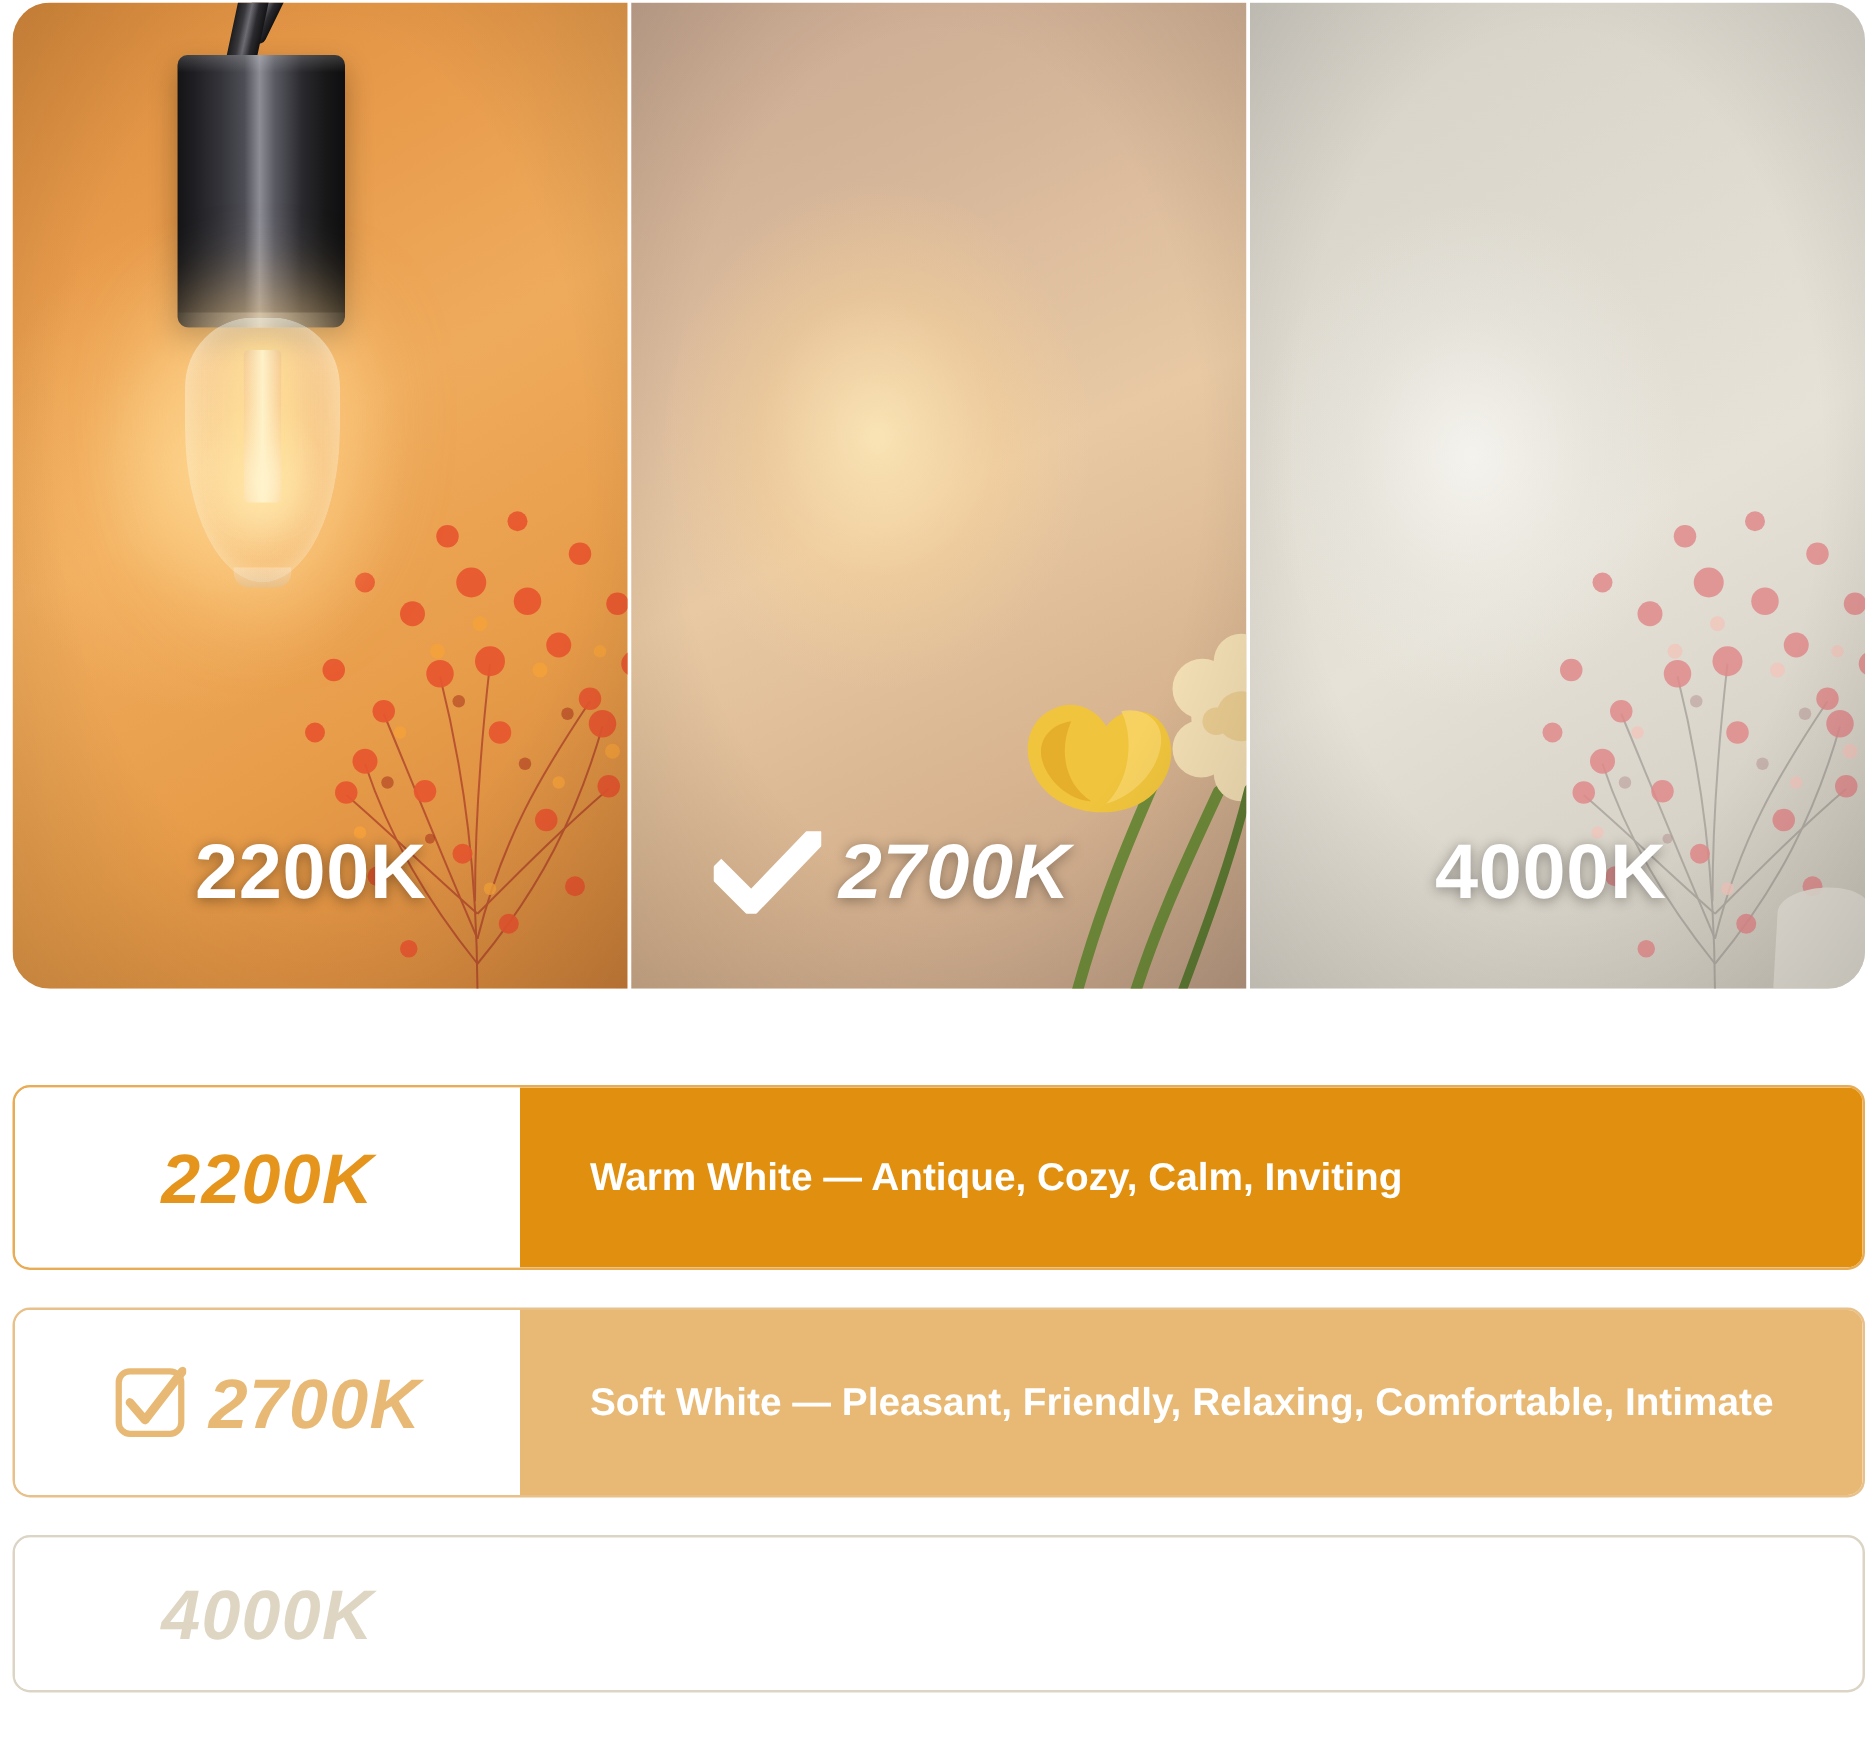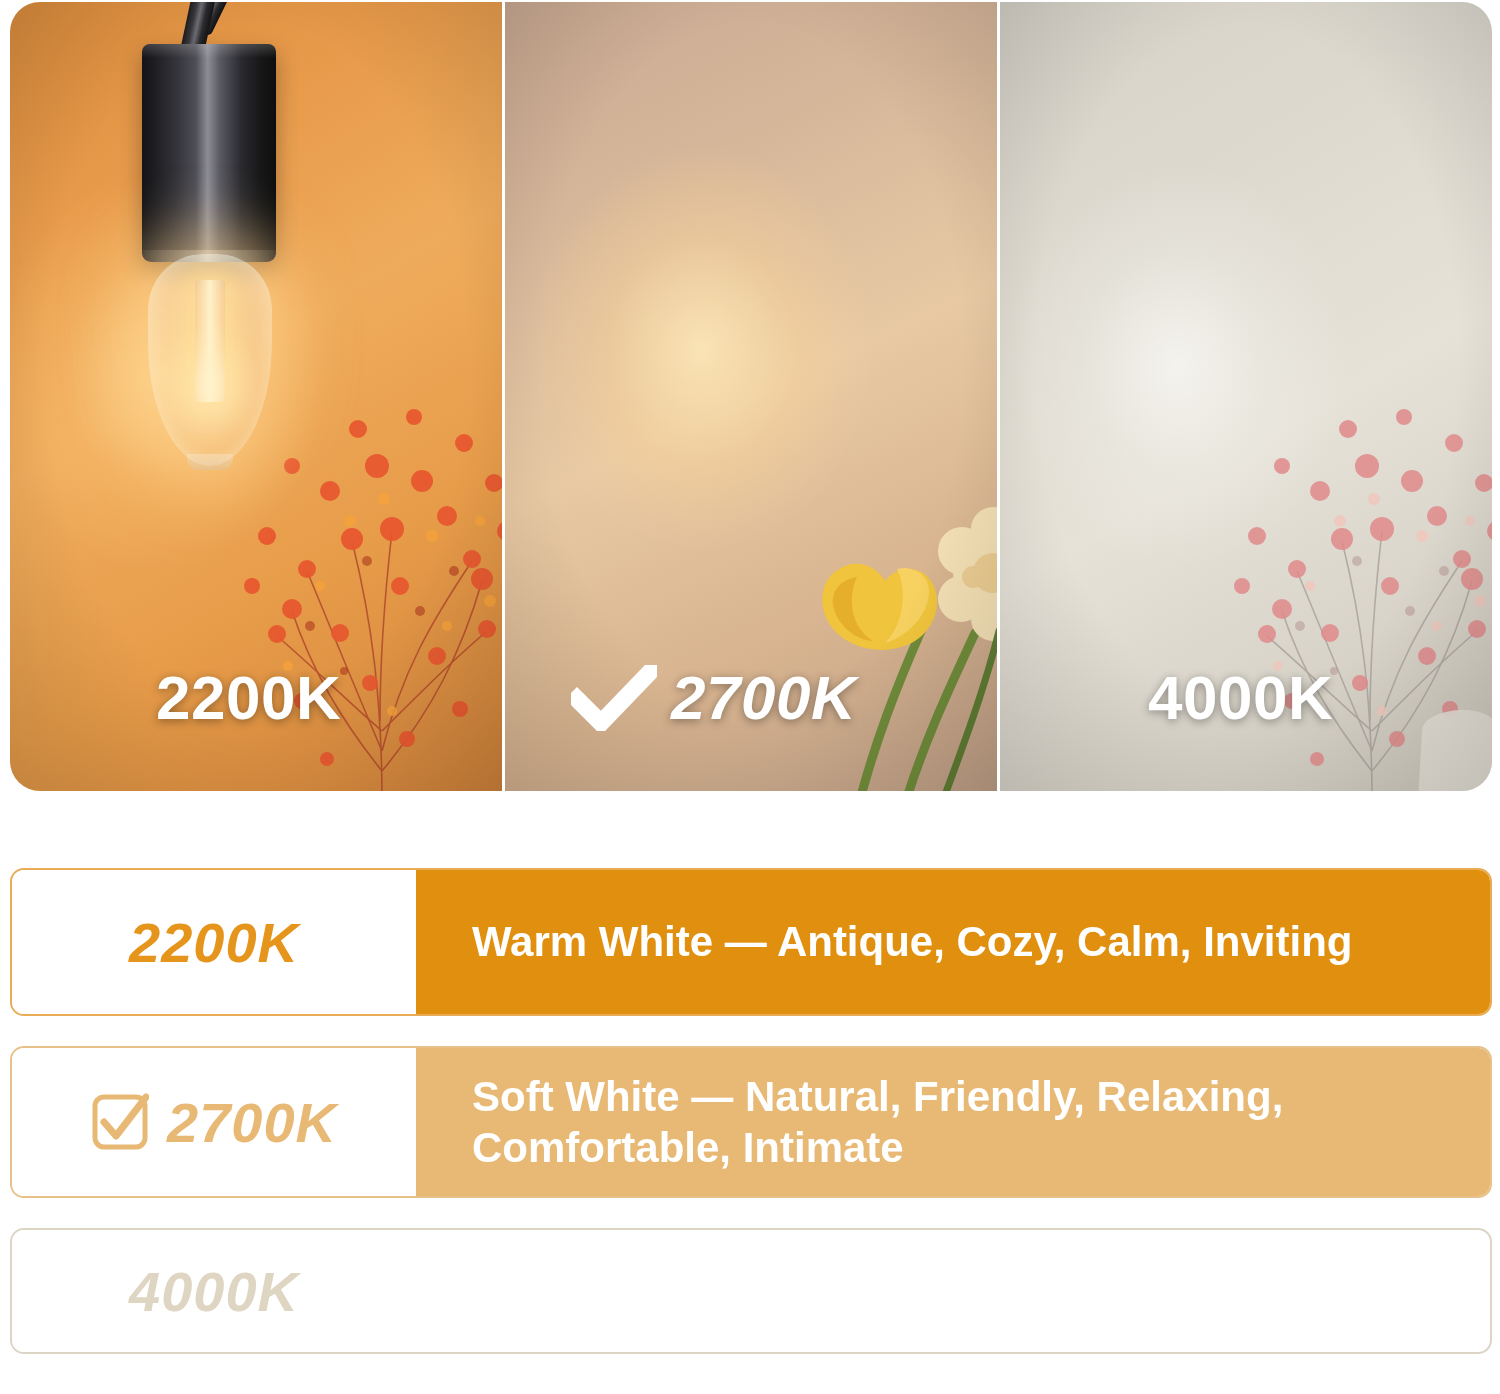--- a/index.html
+++ b/index.html
@@ -132,21 +132,21 @@
     display:flex; align-items:center; justify-content:center; gap: 18px;
     font-size: 56px; font-weight: 700; font-style: italic; letter-spacing: 1px;
   }
   .k-1 { color:#e6951c; }
   .k-2 { color:#e8b974; }
   .k-3 { color:#ded6c2; }
 
   .cell-d {
     flex: 1 1 auto; display:flex; align-items:center;
     padding: 0 0 0 56px;
-    color:#ffffff; font-size: 42px; font-weight: 600; line-height: 1.22;
+    color:#ffffff; font-size: 31px; font-weight: 600; line-height: 1.22;
   }
   .d-1 { background:#e0900e; }
   .d-2 { background:#e8b974; }
   .d-3 { background:#ded6c2; }
 
   .check-box { width: 58px; height: 58px; flex:0 0 auto; }
 </style>
 </head>
 <body>
 
@@ -372,21 +372,21 @@
 
     <div class="trow trow-2">
       <div class="cell-k k-2">
         <svg class="check-box" viewBox="0 0 58 58">
           <rect x="4" y="4" width="50" height="50" rx="9" ry="9" fill="none" stroke="#e8b974" stroke-width="5"></rect>
           <path d="M13 29 L25 43 L55 4" fill="none" stroke="#e8b974" stroke-width="7" stroke-linecap="round" stroke-linejoin="round"></path>
         </svg>
         <span>2700K</span>
       </div>
       <div class="cell-d d-2">
-        <span>Soft White — Natural, Friendly, Relaxing, Comfortable, Intimate</span>
+        <span>Soft White — Pleasant, Friendly, Relaxing, Comfortable, Intimate</span>
       </div>
     </div>
 
     <div class="trow trow-3">
       <div class="cell-k k-3">
         <span>4000K</span>
       </div>
     </div>
 
   </div>

